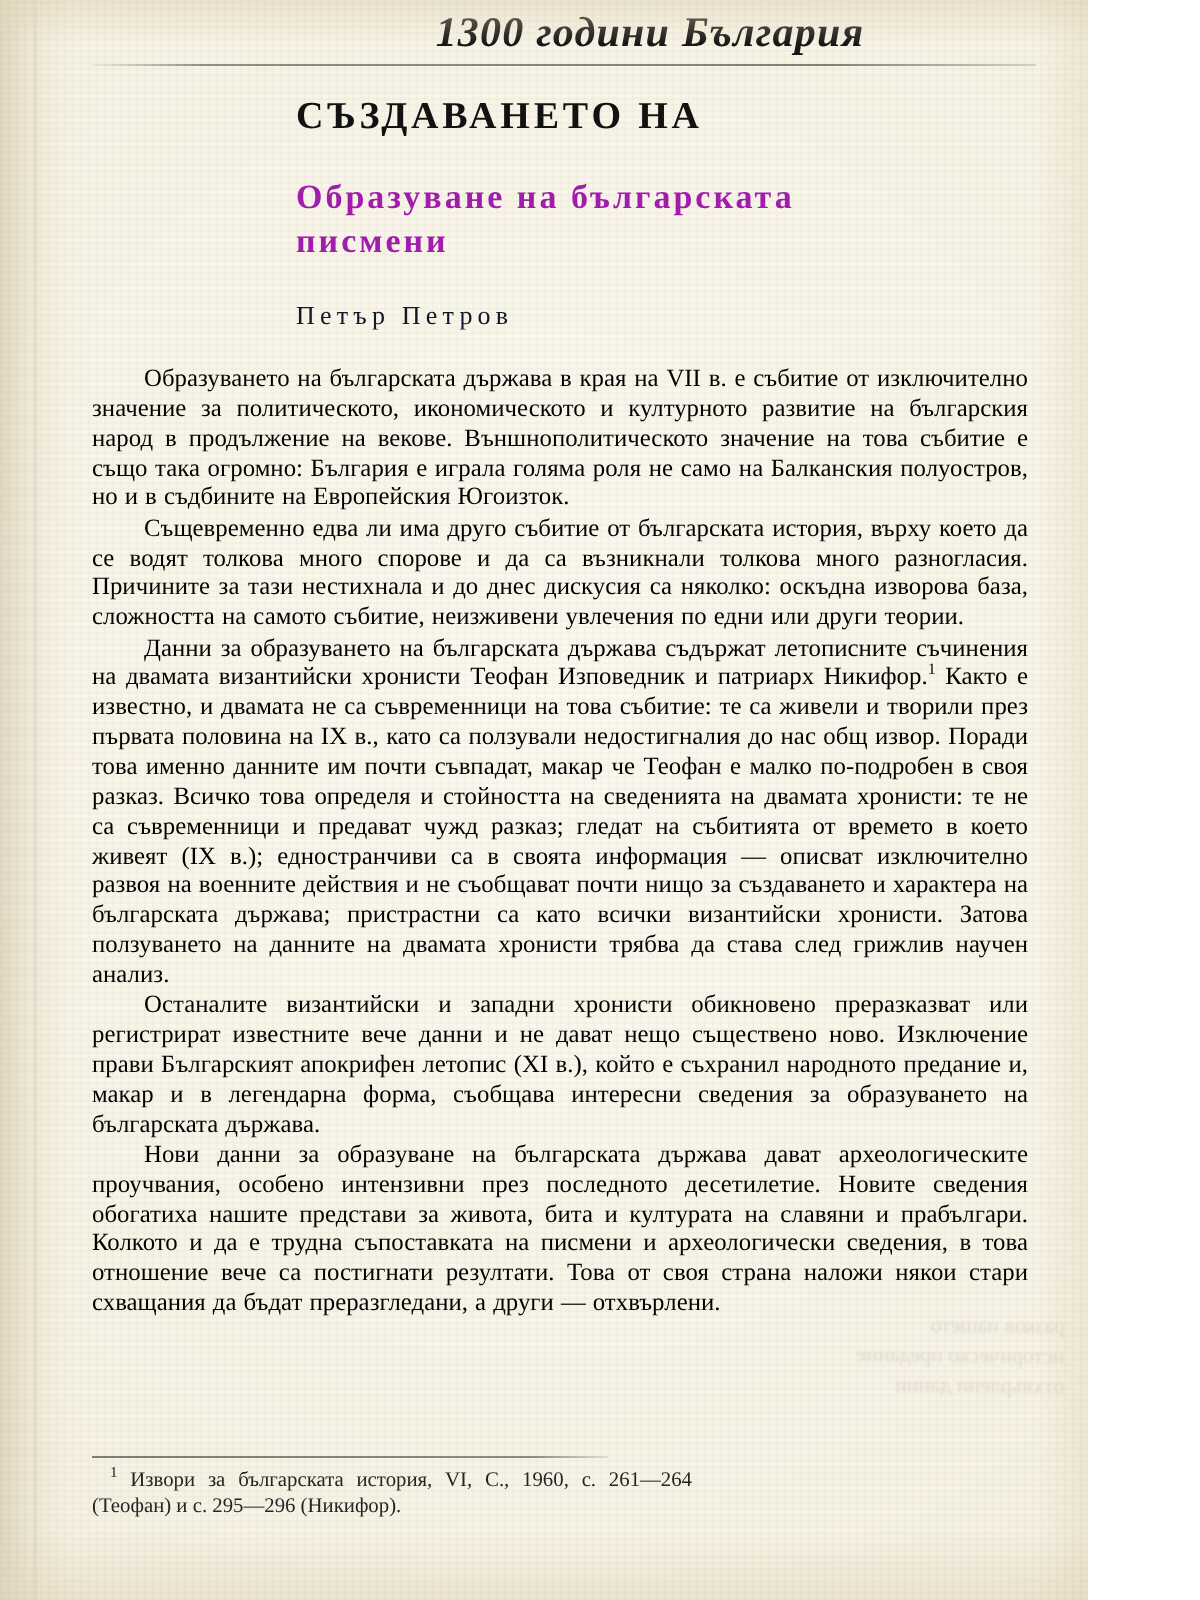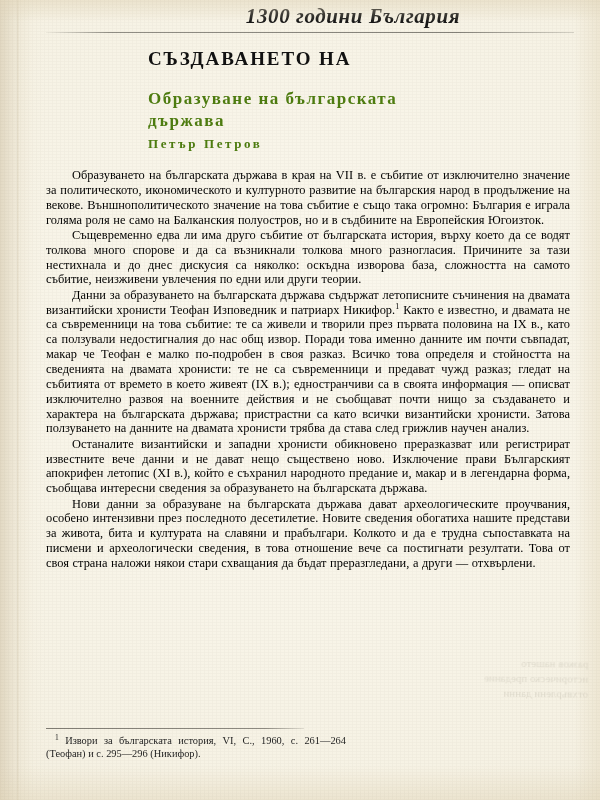--- a/index.html
+++ b/index.html
@@ -4,21 +4,21 @@
 <title>1300 години България</title>
 <style>
   html, body {
     margin: 0;
     padding: 0;
     background: #ffffff;
   }
 
   .page {
     position: relative;
-    width: 600px;
+    width: 544px;
     height: 800px;
     overflow: hidden;
     background: #f8f5e9;
     font-family: "Liberation Serif", "DejaVu Serif", serif;
     color: #1c1c1c;
   }
 
   
   .paper-tone {
     position: absolute;
@@ -131,30 +131,30 @@
     color: #111111;
   }
   .main-title .tline { display: block; }
 
   .sub-title {
     margin: 18px 0 0 0;
     font-weight: 700;
     font-size: 17px;
     line-height: 22px;
     letter-spacing: 1.5px;
-    color: #4d7c0f;
+    color: #a21caf;
   }
   .sub-title .tline { display: block; }
 
   .author {
-    margin: 4px 0 0 0;
-    font-weight: 700;
+    margin: 18px 0 0 0;
+    font-weight: 400;
     font-size: 13px;
     letter-spacing: 2.6px;
-    color: #4d7c0f;
+    color: #0f172a;
   }
 
   
   .body-text {
     margin-top: 16px;
     padding-right: 4px;
   }
   .body-text p {
     margin: 0;
     text-indent: 26px;
@@ -229,21 +229,21 @@
     </div>
 
     <div class="headings">
 
       <div class="main-title">
         <span class="tline">СЪЗДАВАНЕТО НА</span>
       </div>
 
       <div class="sub-title">
         <span class="tline">Образуване на българската</span>
-        <span class="tline">държава</span>
+        <span class="tline">писмени</span>
       </div>
 
       <div class="author">Петър Петров</div>
     </div>
 
     <div class="body-text">
 
       <p>Образуването на българската държава в края на VII в. е събитие от изключително значение за политическото, икономическото и културното развитие на българския народ в продължение на векове. Външнополитическото значение на това събитие е също така огромно: България е играла голяма роля не само на Балканския полуостров, но и в съдбините на Европейския Югоизток.</p>
 
       <p>Същевременно едва ли има друго събитие от българската история, върху което да се водят толкова много спорове и да са възникнали толкова много разногласия. Причините за тази нестихнала и до днес дискусия са няколко: оскъдна изворова база, сложността на самото събитие, неизживени увлечения по едни или други теории.</p>

